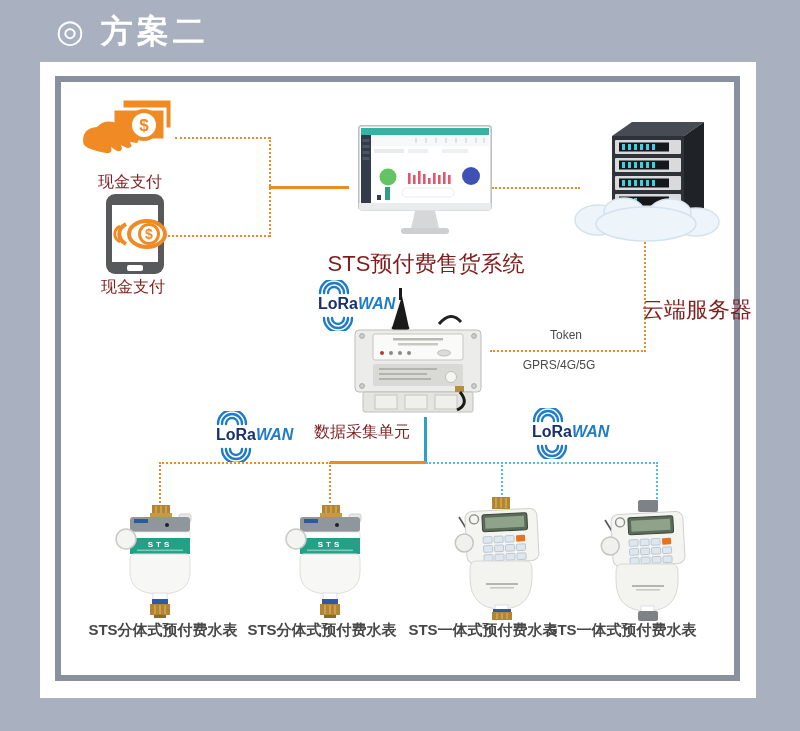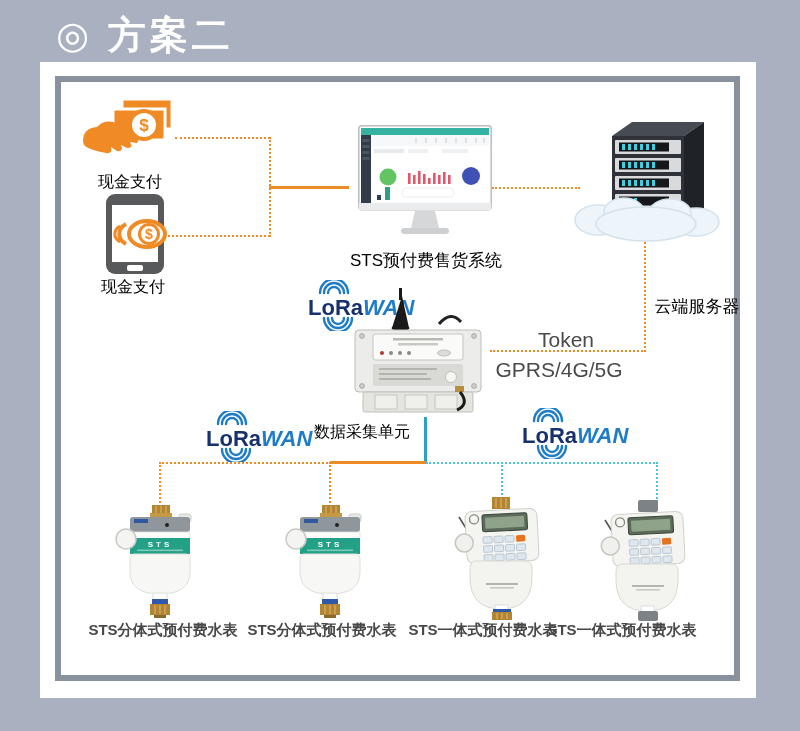--- a/index.html
+++ b/index.html
@@ -5,50 +5,50 @@
   html,body{margin:0;padding:0;}
   body{
     width:800px;height:731px;position:relative;overflow:hidden;
     background:#a9b1c0;
     font-family:"Liberation Sans","DejaVu Sans",sans-serif;
     color:#4c4c4c;
   }
   .abs{position:absolute;}
   
   .page-title{
-    left:56px;top:10px;font-size:38px;font-weight:bold;color:#ffffff;
+    left:56px;top:10px;font-size:32px;font-weight:bold;color:#ffffff;
     letter-spacing:4px;
   }
   
   .panel{left:40px;top:62px;width:716px;height:636px;background:#ffffff;}
   .panel-frame{
     left:55px;top:76px;width:673px;height:593px;background:#ffffff;
     border:6px solid #8a919e;
   }
   
   .line{position:absolute;}
   .h-dot-o{border-top:2px dotted #ef8b25;}
   .v-dot-o{border-left:2px dotted #ef8b25;}
   .h-sol-o{border-top:3px solid #ef8b25;}
   .h-dot-c{border-top:2px dotted #4cc3e4;}
   .v-dot-c{border-left:2px dotted #4cc3e4;}
   .v-sol-t{border-left:3px solid #2da0c8;}
   
   .node-label{
     position:absolute;transform:translateX(-50%);
-    font-size:16px;color:#000000;white-space:nowrap;font-weight:500;
+    font-size:16px;color:#7f1d1d;white-space:nowrap;font-weight:500;
   }
-  .node-label.big{font-size:17px;}
+  .node-label.big{font-size:22px;}
   .node-label.meter{font-size:15px;font-weight:bold;color:#474747;}
-  .node-label.latin{font-size:21px;color:#4a4a4a;font-weight:500;}
+  .node-label.latin{font-size:12px;color:#4a4a4a;font-weight:500;}
   
   .lora-logo{position:absolute;width:110px;height:46px;}
   .lora-arcs{position:absolute;left:2px;}
   .lora-text{
-    position:absolute;left:8px;top:12px;font-size:22px;font-weight:bold;
+    position:absolute;left:18px;top:12px;font-size:16px;font-weight:bold;
     white-space:nowrap;letter-spacing:0px;
   }
   .lora-lo{color:#17306e;}
   .lora-wan{color:#1e7cc8;font-style:italic;}
 </style>
 </head>
 <body>
 
 <div class="abs page-title">◎ 方案二</div>
 <div class="abs panel"></div>

